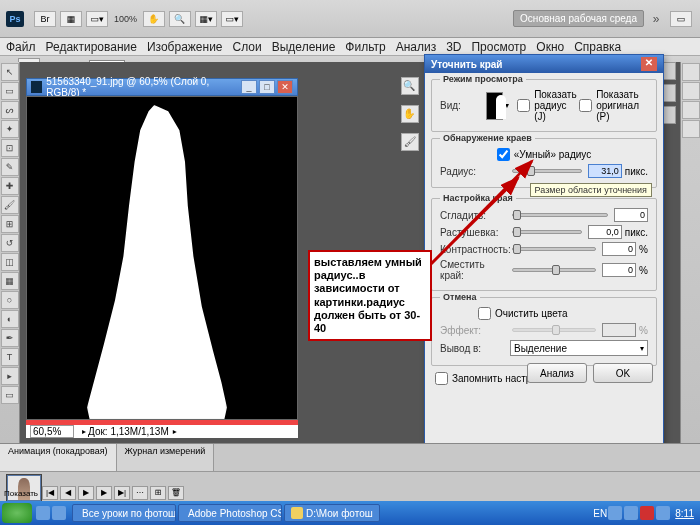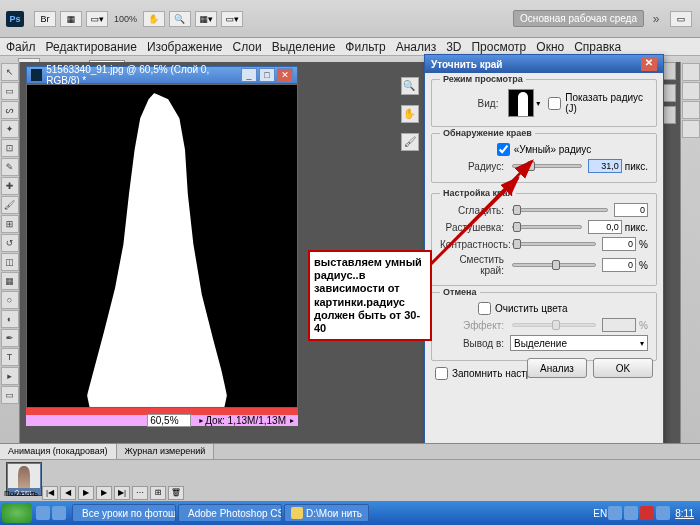--- a/index.html
+++ b/index.html
@@ -14,57 +14,57 @@
 .menubar span { margin-right: 10px; font-size: 12px; color: #222; }
 .options-bar { height: 22px; background: linear-gradient(#d4d4d4,#c4c4c4); display: flex; align-items: center; padding: 0 18px; border-bottom: 1px solid #888; }
 .opt-icon { width: 22px; height: 18px; background: #eee; border: 1px solid #999; margin-right: 8px; }
 .opt-label { font-size: 10px; margin-right: 4px; }
 .opt-input { width: 36px; height: 14px; border: 1px solid #888; background: #fff; font-size: 9px; padding: 0 2px; }
 .workspace { position: absolute; top: 62px; left: 0; right: 0; bottom: 82px; background: #555; }
 .tools-left { position: absolute; left: 0; top: 0; bottom: 0; width: 20px; background: linear-gradient(#cfcfcf,#c0c0c0); border-right: 1px solid #888; }
 .tools-left .t { width: 18px; height: 18px; margin: 1px auto; background: #e0e0e0; border: 1px solid #aaa; font-size: 9px; text-align: center; line-height: 16px; color: #444; }
 .tools-right { position: absolute; right: 0; top: 0; bottom: 0; width: 20px; background: linear-gradient(#cfcfcf,#c0c0c0); border-left: 1px solid #888; }
 .tools-right .t { width: 18px; height: 18px; margin: 1px auto; background: #e0e0e0; border: 1px solid #aaa; }
-.doc-window { position: absolute; left: 26px; top: 4px; width: 272px; height: 362px; }
+.doc-window { position: absolute; left: 26px; top: 16px; width: 272px; height: 362px; }
 .doc-title { height: 18px; background: linear-gradient(#6aa3e8,#4a80d0); color: #fff; font-size: 9px; display: flex; align-items: center; padding: 0 4px; border: 1px solid #3366aa; }
 .doc-title .ps-ico { width: 12px; height: 12px; background: #0a2740; margin-right: 4px; }
 .doc-title .win-btns { margin-left: auto; display: flex; }
 .doc-title .wb { width: 16px; height: 14px; margin-left: 2px; background: #d8e4f4; border: 1px solid #5a88c8; font-size: 9px; text-align: center; line-height: 12px; color: #333; }
 .doc-title .wb.close { background: #d86050; color: #fff; }
 .doc-canvas { height: 324px; background: #000; border: 1px solid #666; position: relative; overflow: hidden; }
 .silhouette { position: absolute; left: 60px; top: 8px; width: 140px; height: 315px; }
 .sil-body { width:100%; height:100%; background:#fff; clip-path: polygon(48% 0,58% 2%,66% 8%,70% 18%,72% 32%,76% 48%,82% 64%,90% 78%,96% 88%,100% 96%,98% 100%,2% 100%,0 96%,6% 86%,12% 76%,20% 62%,26% 48%,30% 32%,34% 18%,38% 8%,44% 2%); filter: blur(1px) drop-shadow(0 0 3px #fff); }
-.doc-status { height: 18px; background: #f0abfc; border-top: 7px solid #ef4444; display: flex; align-items: center; padding: 0 4px; font-size: 9px; justify-content: flex-end; }
+.doc-status { height: 18px; background: #ffffff; border-top: 5px solid #ef4444; display: flex; align-items: center; padding: 0 4px; font-size: 9px; }
 .doc-status .zoom { width: 44px; border: 1px solid #999; background: #fff; padding: 0 2px; margin-right: 8px; }
 .panels-right { position: absolute; right: 24px; top: 0; width: 78px; height: 50px; }
 .panel-stub { height: 18px; margin-bottom: 4px; background: #d0d0d0; border: 1px solid #999; font-size: 8px; padding: 2px; color: #444; line-height: 12px; }
 .dialog { position: absolute; left: 424px; top: 54px; width: 240px; height: 394px; background: #ebebeb; border: 1px solid #2a5aa8; box-shadow: 2px 2px 6px rgba(0,0,0,0.3); }
 .dlg-title { height: 18px; background: linear-gradient(#5590e0,#2a5aa8); color: #fff; font-size: 10px; font-weight: bold; display: flex; align-items: center; padding: 0 6px; }
 .dlg-title .x { margin-left: auto; width: 16px; height: 14px; background: #d86050; text-align: center; line-height: 12px; }
 .dlg-body { padding: 6px; position: relative; }
 .fieldset { border: 1px solid #b8b8b8; border-radius: 2px; padding: 6px 8px; margin-bottom: 6px; position: relative; }
 .fieldset .legend { position: absolute; top: -6px; left: 8px; background: #ebebeb; padding: 0 3px; font-size: 9px; font-weight: bold; color: #333; }
 .row { display: flex; align-items: center; margin: 3px 0; font-size: 9px; }
-.row label { width: 64px; text-align: right; margin-right: 6px; color: #333; }
+.row label { width: 64px; margin-right: 6px; color: #333; }
 .row .val { width: 34px; height: 14px; border: 1px solid #888; background: #fff; text-align: right; padding: 0 2px; margin-left: 4px; font-size: 9px; }
 .row .unit { margin-left: 3px; }
 .row .check { margin-right: 4px; }
 .slider { flex: 1; height: 4px; background: #c8c8c8; border: 1px solid #999; border-radius: 2px; position: relative; margin: 0 2px; }
 .slider .thumb { position: absolute; top: -4px; width: 8px; height: 10px; background: #d0d0d0; border: 1px solid #666; border-radius: 2px; }
 .view-thumb { width: 28px; height: 28px; border: 1px solid #888; background: #000; display: inline-block; margin-left: 4px; position: relative; }
 .view-thumb .sil { position: absolute; left: 9px; top: 2px; width: 10px; height: 24px; background: #fff; border-radius: 50% 50% 0 0 / 20% 20% 0 0; }
 .left-icons { position: absolute; left: -24px; top: 4px; width: 20px; }
 .left-icons .ic { width: 18px; height: 18px; margin-bottom: 10px; background: #e8e8e8; border: 1px solid #aaa; text-align: center; line-height: 16px; font-size: 10px; color: #555; }
 .dlg-buttons { position: absolute; bottom: 8px; right: 10px; display: flex; gap: 6px; }
 .dlg-buttons button { width: 60px; height: 20px; font-size: 10px; background: linear-gradient(#fafafa,#dadada); border: 1px solid #888; border-radius: 3px; }
 .tooltip { position: absolute; background: #ffffe0; border: 1px solid #808060; padding: 1px 4px; font-size: 9px; color: #333; }
 .annotation { position: absolute; left: 308px; top: 250px; width: 124px; background: #fff; border: 2px solid #c00000; padding: 4px; font-size: 11px; font-weight: bold; color: #000; line-height: 1.2; z-index: 50; }
 .arrow-svg { position: absolute; left: 410px; top: 150px; width: 200px; height: 140px; z-index: 40; pointer-events: none; }
 .animation-panel { position: absolute; left: 0; bottom: 24px; right: 0; height: 58px; background: #c8c8c8; border-top: 1px solid #888; }
-.anim-tabs { height: 16px; display: flex; border-bottom: 1px solid #999; }
+.anim-tabs { height: 28px; display: flex; border-bottom: 1px solid #999; }
 .anim-tabs .tab { padding: 2px 8px; font-size: 9px; background: #d4d4d4; border-right: 1px solid #999; }
 .anim-tabs .tab.active { background: #e4e4e4; }
 .anim-body { display: flex; align-items: center; padding: 2px 6px; }
 .frame { width: 36px; height: 34px; background: #5a7aa8; border: 1px solid #444; margin-right: 4px; position: relative; }
 .frame .thumb-img { width: 32px; height: 24px; margin: 1px auto; background: #e8e8e8; position: relative; overflow: hidden; }
 .frame .thumb-img .sil2 { position: absolute; left: 10px; top: 2px; width: 12px; height: 22px; background: linear-gradient(#8a6a5a,#c0a088); border-radius: 40% 40% 0 0; }
 .frame .dur { font-size: 7px; color: #fff; text-align: center; }
 .anim-ctrls { display: flex; margin-top: 0; }
 .anim-ctrls .ac { width: 16px; height: 14px; background: #e0e0e0; border: 1px solid #999; margin-right: 2px; font-size: 8px; text-align: center; line-height: 12px; }
 .taskbar { position: absolute; left: 0; right: 0; bottom: 0; height: 24px; background: linear-gradient(#3a8add,#1a5abb); display: flex; align-items: center; padding: 0 2px; }
@@ -194,38 +194,43 @@
         <label>Вид:</label>
         <div class="view-thumb">
             <div class="sil"></div>
           </div>
         <span style="margin-left:2px;font-size:8px;">▾</span>
         <div style="margin-left:8px;display:flex;align-items:flex-end;">
           <div class="row" style="margin:0;">
               <input type="checkbox" class="check" style="">
               <span>Показать радиус (J)</span>
             </div>
+          <div class="row" style="margin:0;">
+              <input type="checkbox" class="check" style="">
+              <span>Показать оригинал (P)</span>
+            </div>
         </div>
       </div>
     </div>
 
     <div class="fieldset">
       <div class="legend">Обнаружение краев</div>
       <div class="row" style="justify-content:center;">
         <input type="checkbox" checked="" class="check" style="">
         <span>«Умный» радиус</span>
       </div>
       <div class="row">
         <label>Радиус:</label>
         <div class="slider">
             <div class="thumb" style="left:20%;"></div>
           </div>
         <input class="val" style="background: rgb(205, 224, 255); border-color: rgb(74, 128, 208);" value="31,0">
         <span class="unit">пикс.</span>
       </div>
+      <div class="tooltip" style="right:4px;top:44px;">Размер области уточнения</div>
     </div>
 
     <div class="fieldset" style="margin-top:10px;">
       <div class="legend">Настройка края</div>
       <div class="row">
           <label>Сгладить:</label>
           <div class="slider">
             <div class="thumb" style="left:0;"></div>
           </div>
           <input class="val" value="0" style="">
@@ -340,21 +345,21 @@
   <div class="tb-item">
       <div class="ico" style="background:#d03030;"></div>
       <span>Все уроки по фотош...</span>
     </div>
   <div class="tb-item">
       <div class="ico" style="background:#0a2740;"></div>
       <span>Adobe Photoshop CS...</span>
     </div>
   <div class="tb-item">
       <div class="ico" style="background:#f0d060;"></div>
-      <span>D:\Мои нить</span>
+      <span>D:\Мои фотош</span>
     </div>
   <div class="tray">
     <span>EN</span>
     <div class="ti"></div>
     <div class="ti"></div>
     <div class="ti" style="background:#d03030;"></div>
     <div class="ti"></div>
     <span class="clock">8:11</span>
   </div>
 </div>

